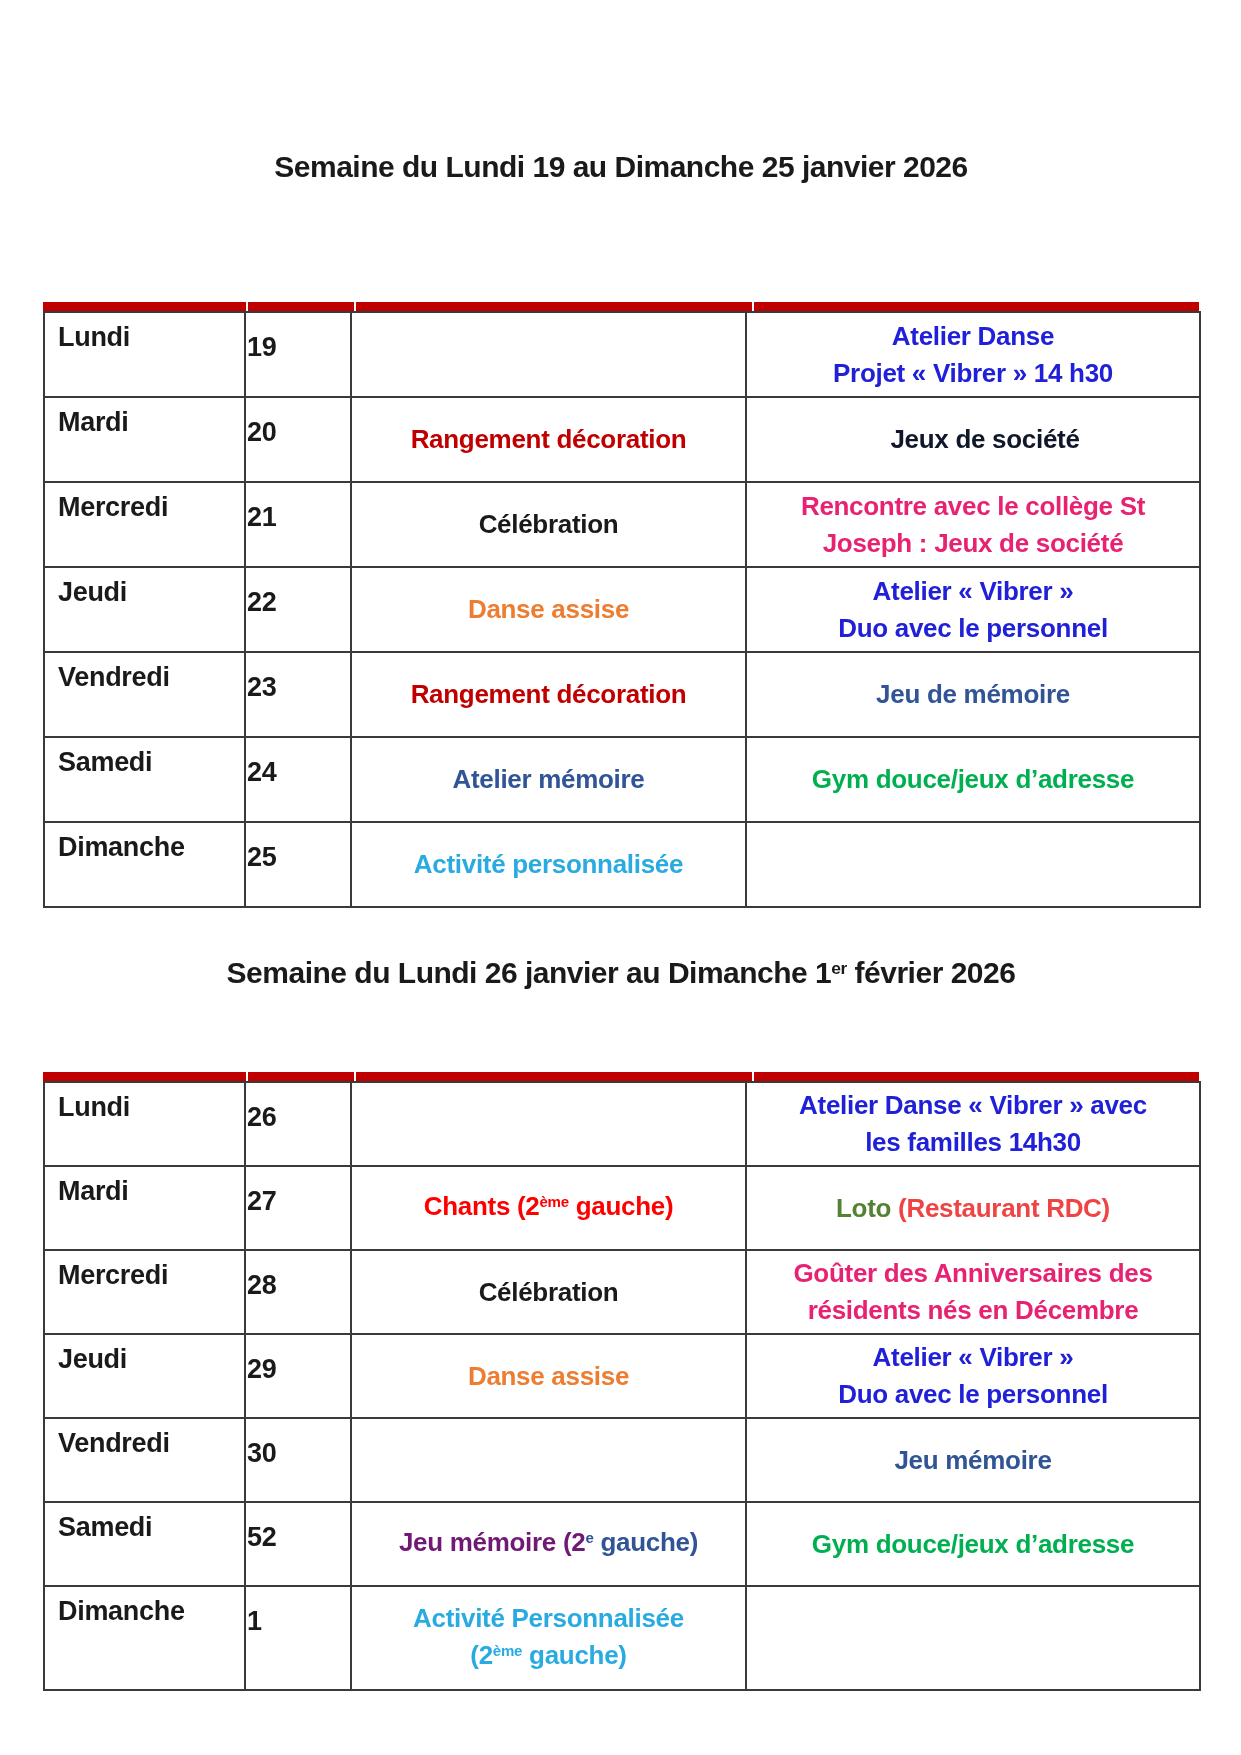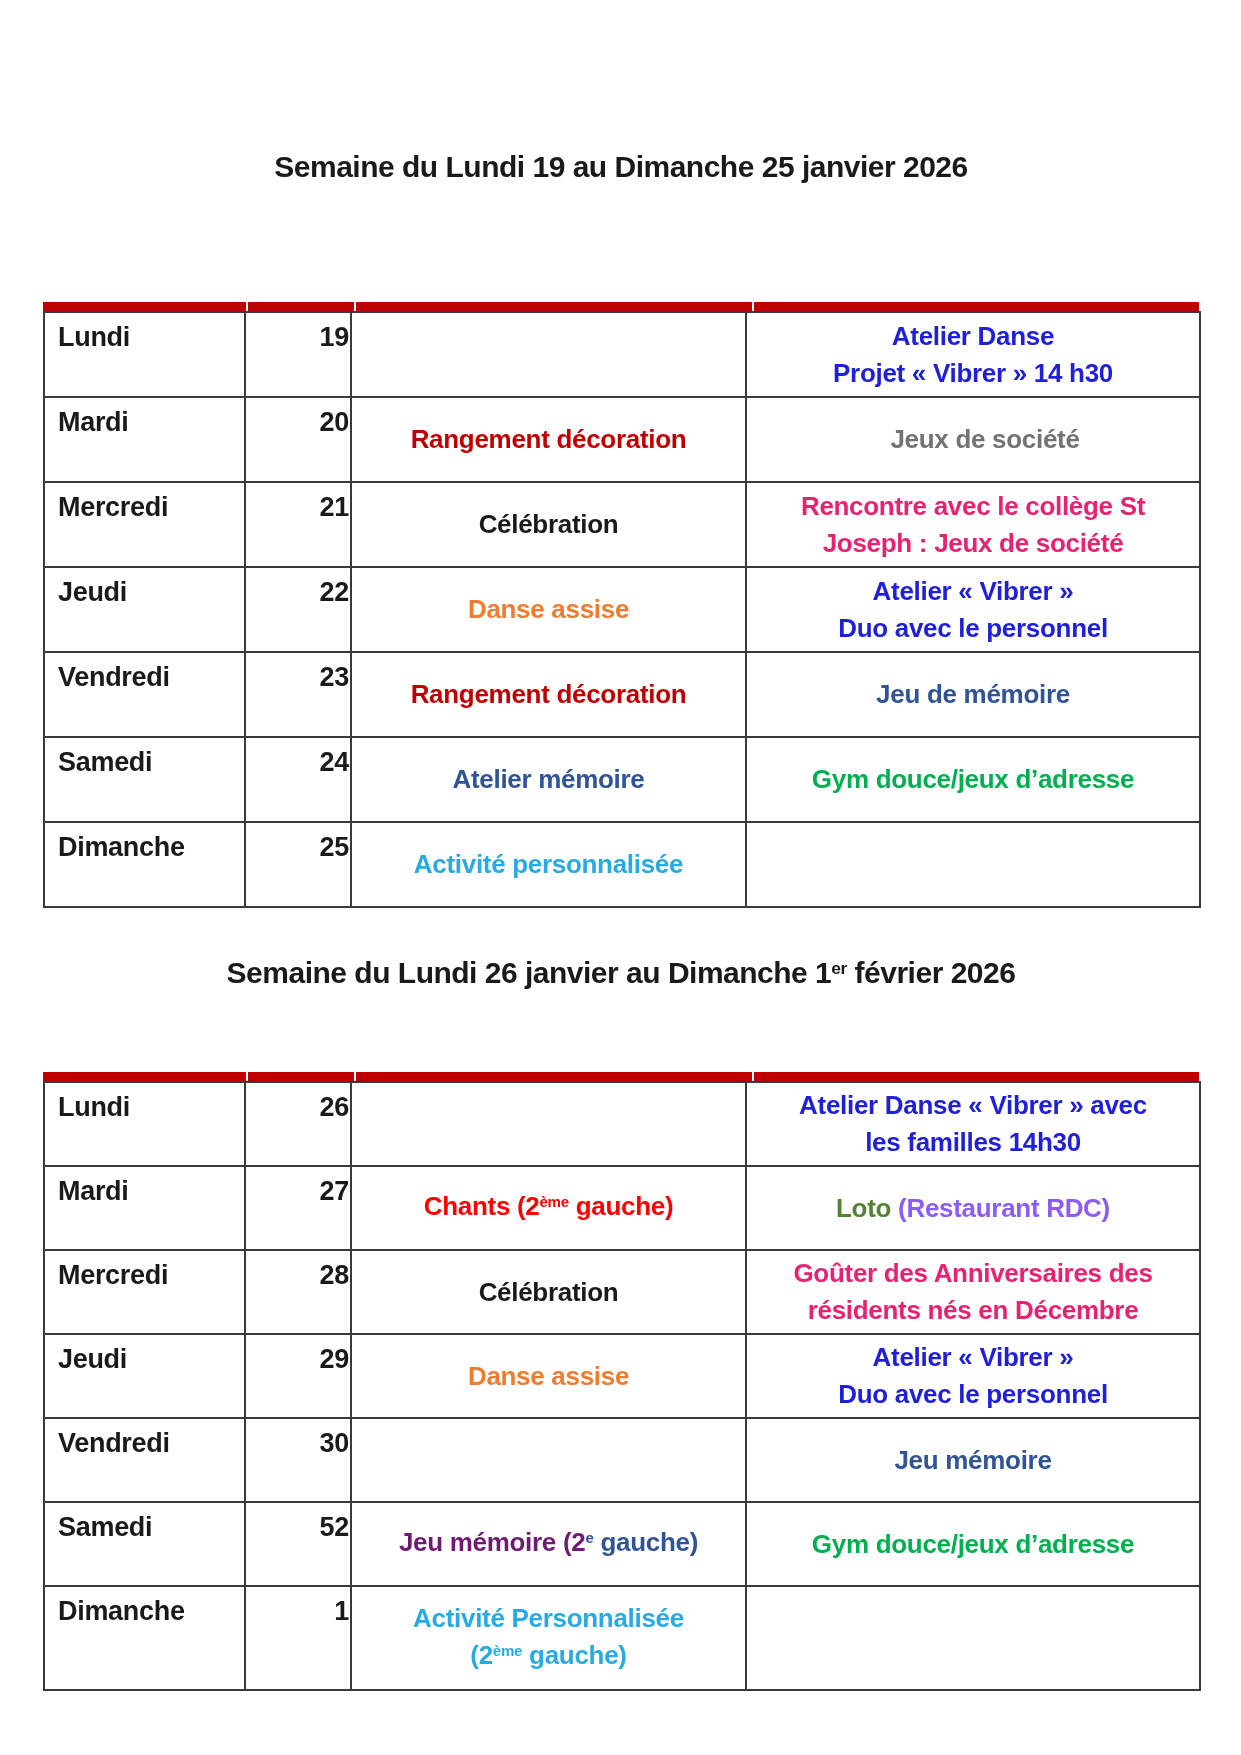--- a/index.html
+++ b/index.html
@@ -31,22 +31,22 @@
   col.c-day { width: 201px; }
   col.c-date { width: 106px; }
   col.c-a1 { width: 395px; }
   col.c-a2 { width: 454px; }
   .cell { border: 2px solid #3a3a3a; }
   .day-cell {
     vertical-align: top; padding: 9px 6px 0 13px;
     font-size: 27px; height: 85px;
   }
   .date-cell {
-    vertical-align: top; padding-top: 9px;
-    font-size: 27px; text-align: right;
+    vertical-align: top; padding-top: 19px;
+    font-size: 27px; text-align: left;
   }
   .act-cell {
     vertical-align: middle; text-align: center;
     font-size: 26px; line-height: 37px; padding: 2px 16px;
   }
   .week-2 .day-cell { height: 84px; }
   .week-2 tr:last-child .day-cell { height: 104px; }
 </style>
 </head>
 <body>
@@ -78,21 +78,21 @@
                 <div class="line"><span class="seg" style="color: rgb(32, 32, 216);">Projet « Vibrer » 14 h30</span></div>
               </td>
             </tr>
             <tr>
               <td class="cell day-cell">Mardi</td>
               <td class="cell date-cell">20</td>
               <td class="cell act-cell">
                 <div class="line"><span class="seg" style="color: rgb(192, 0, 0);">Rangement décoration</span></div>
               </td>
               <td class="cell act-cell">
-                <div class="line"><span class="seg" style="color: #737373; margin-left: 24px;">Jeux de société</span></div>
+                <div class="line"><span class="seg" style="color: #0f172a; margin-left: 24px;">Jeux de société</span></div>
               </td>
             </tr>
             <tr>
               <td class="cell day-cell">Mercredi</td>
               <td class="cell date-cell">21</td>
               <td class="cell act-cell">
                 <div class="line"><span class="seg" style="color: rgb(26, 26, 26);">Célébration</span></div>
               </td>
               <td class="cell act-cell">
                 <div class="line"><span class="seg" style="color: rgb(232, 34, 114);">Rencontre avec le collège St</span></div>
@@ -169,21 +169,21 @@
                 <div class="line"><span class="seg" style="color: rgb(32, 32, 216);">les familles 14h30</span></div>
               </td>
             </tr>
             <tr>
               <td class="cell day-cell">Mardi</td>
               <td class="cell date-cell">27</td>
               <td class="cell act-cell">
                 <div class="line"><span class="seg" style="color: rgb(254, 0, 0);">Chants (2</span><span class="seg sup" style="color: rgb(254, 0, 0);">ème</span><span class="seg" style="color: rgb(254, 0, 0);"> gauche)</span></div>
               </td>
               <td class="cell act-cell">
-                <div class="line"><span class="seg" style="color: rgb(84, 130, 53);">Loto </span><span class="seg" style="color: #8b5cf6;">(Restaurant RDC)</span></div>
+                <div class="line"><span class="seg" style="color: rgb(84, 130, 53);">Loto </span><span class="seg" style="color: #ef4444;">(Restaurant RDC)</span></div>
               </td>
             </tr>
             <tr>
               <td class="cell day-cell">Mercredi</td>
               <td class="cell date-cell">28</td>
               <td class="cell act-cell">
                 <div class="line"><span class="seg" style="color: rgb(26, 26, 26);">Célébration</span></div>
               </td>
               <td class="cell act-cell">
                 <div class="line"><span class="seg" style="color: rgb(232, 34, 114);">Goûter des Anniversaires des</span></div>

